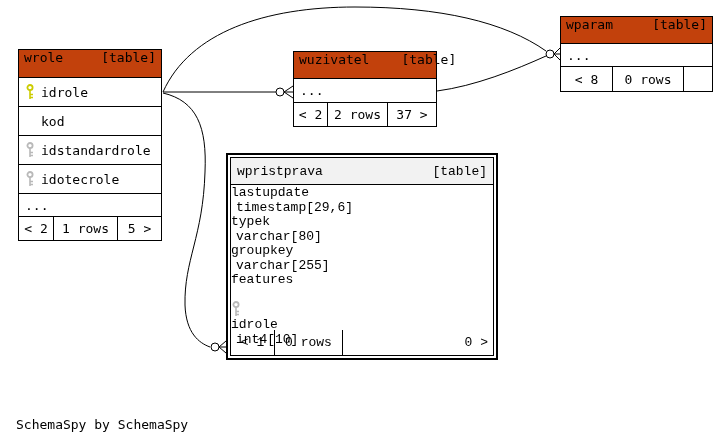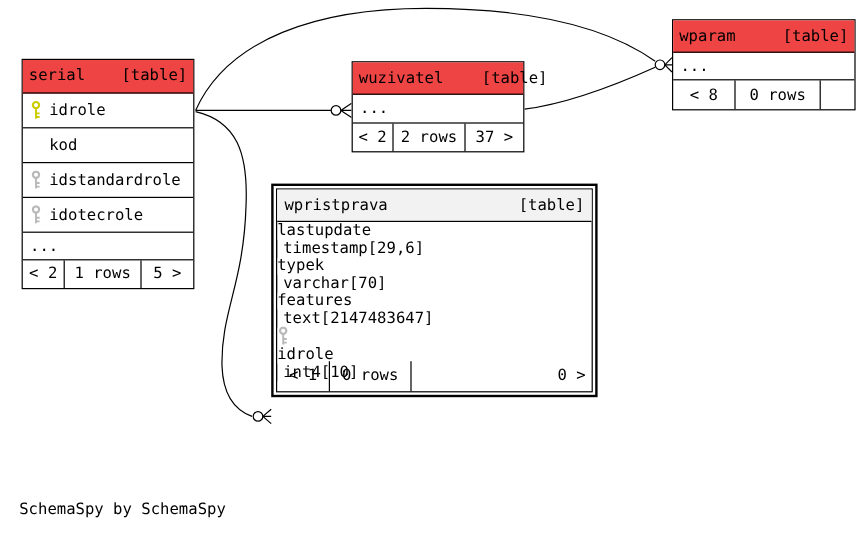--- a/index.html
+++ b/index.html
@@ -1,38 +1,38 @@
 <!DOCTYPE html>
 <html><head>
 <meta charset="utf-8">
 <style>
   html,body{margin:0;padding:0;background:#ffffff;}
   .stage{position:relative;width:719px;height:444px;background:#fff;overflow:hidden;
          font-family:"DejaVu Sans Mono", monospace;font-size:13px;color:#000;}
   svg.wires{position:absolute;left:0;top:0;z-index:1;}
   .tbl{position:absolute;z-index:2;background:#fff;border:1px solid #000;box-sizing:border-box;}
-  .tbl .hd{display:flex;justify-content:space-between;align-items:center;
-           background:#ef4444;border-bottom:1px solid #000;padding:0 5px;box-sizing:border-box;}
+  .tbl .hd{display:flex;justify-content:space-between;align-items:flex-start;
+           background:#c2410c;border-bottom:1px solid #000;padding:0 5px;box-sizing:border-box;}
   .tbl .row{display:flex;align-items:center;border-bottom:1px solid #000;
             padding-left:6px;box-sizing:border-box;white-space:nowrap;}
   .keyslot{width:16px;flex:0 0 16px;display:flex;align-items:center;}
   .pk{color:#cccc00;}
   .fk{color:#b9b9b9;}
   .namecell{width:91px;flex:0 0 91px;overflow:visible;}
   .typecell{border-left:1px solid #000;align-self:stretch;flex:1;
             display:flex;align-items:center;padding-left:5px;margin-left:-1px;}
   .ft{display:flex;box-sizing:border-box;}
   .fc{display:flex;align-items:center;justify-content:center;box-sizing:border-box;
       border-right:1px solid #000;padding:0 3px;}
   .fc.last{border-right:none;flex:1;}
   .fc.rightalign{justify-content:flex-end;padding-right:5px;}
   
   .mainwrap{position:absolute;z-index:2;border:2px solid #000;background:#fff;
             padding:2px;box-sizing:border-box;}
-  .mainwrap .inner{border:1px solid #000;background:#fff;box-sizing:border-box;}
+  .mainwrap .inner{border:1px solid #000;background:#fff;box-sizing:border-box;font-family:Liberation Mono, monospace;}
   .mainwrap .hd{display:flex;justify-content:space-between;align-items:center;
                 background:#f2f2f2;border-bottom:1px solid #000;padding:0 6px;box-sizing:border-box;}
   .note{position:absolute;left:16px;top:417px;z-index:2;}
 </style>
 </head>
 <body>
 
 <div class="stage">
 
   <svg class="wires" width="719" height="444" viewBox="0 0 719 444">
@@ -52,21 +52,21 @@
       <circle cx="550" cy="54" r="4" fill="#fff"></circle>
       <path d="M554,54 L560,48 M554,54 L560,54 M554,54 L560,60"></path>
 
       <circle cx="215" cy="347" r="4" fill="#fff"></circle>
       <path d="M219,347 L226,341 M219,347 L226,347 M219,347 L226,353"></path>
     </g>
   </svg>
 
   <div class="tbl" style="left:18px;top:49px;width:144px;">
     <div class="hd" style="height:28px;">
-      <span>serial</span>
+      <span>wrole</span>
       <span>[table]</span>
     </div>
     <div class="row" style="height:29px;">
       <span class="keyslot pk">
         <svg viewBox="0 0 10 16" width="10" height="16">
             <circle cx="5" cy="3.6" r="2.6" fill="none" stroke="currentColor" stroke-width="1.8"></circle>
             <path d="M5 6 V15 M5 10.5 H8 M5 13.5 H8" stroke="currentColor" stroke-width="1.6" fill="none"></path>
           </svg>
       </span>
       <span>idrole</span>
@@ -140,26 +140,30 @@
         <span>[table]</span>
       </div>
       <div class="row" style="height:29px;">
         <span class="keyslot"></span>
         <span class="namecell">lastupdate</span>
         <span class="typecell">timestamp[29,6]</span>
       </div>
       <div class="row" style="height:29px;">
         <span class="keyslot"></span>
         <span class="namecell">typek</span>
-        <span class="typecell">varchar[70]</span>
+        <span class="typecell">varchar[80]</span>
+      </div>
+      <div class="row" style="height:29px;">
+        <span class="keyslot"></span>
+        <span class="namecell">groupkey</span>
+        <span class="typecell">varchar[255]</span>
       </div>
       <div class="row" style="height:29px;">
         <span class="keyslot"></span>
         <span class="namecell">features</span>
-        <span class="typecell">text[2147483647]</span>
       </div>
       <div class="row" style="height:29px;">
         <span class="keyslot fk">
           <svg viewBox="0 0 10 16" width="10" height="16">
               <circle cx="5" cy="3.6" r="2.6" fill="none" stroke="currentColor" stroke-width="1.8"></circle>
               <path d="M5 6 V15 M5 10.5 H8 M5 13.5 H8" stroke="currentColor" stroke-width="1.6" fill="none"></path>
             </svg>
         </span>
         <span class="namecell">idrole</span>
         <span class="typecell">int4[10]</span>

